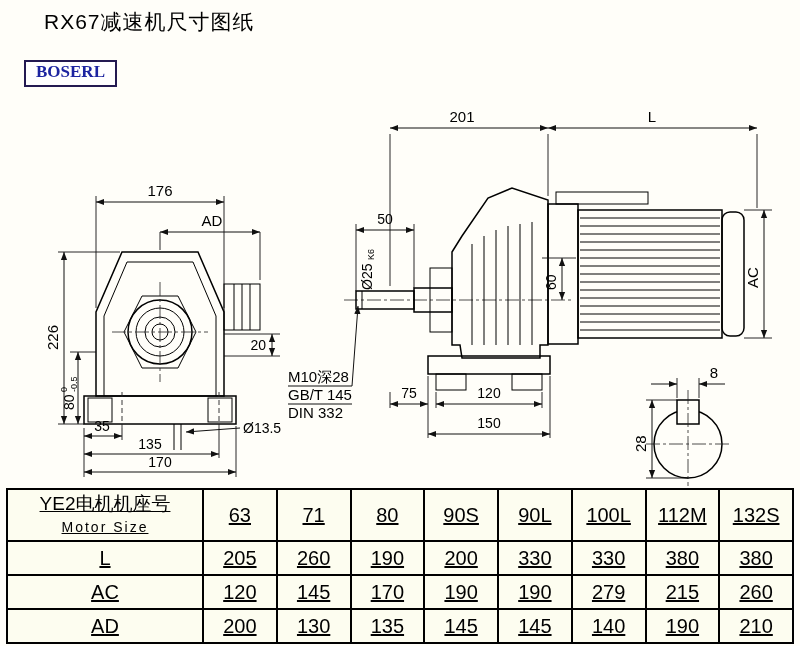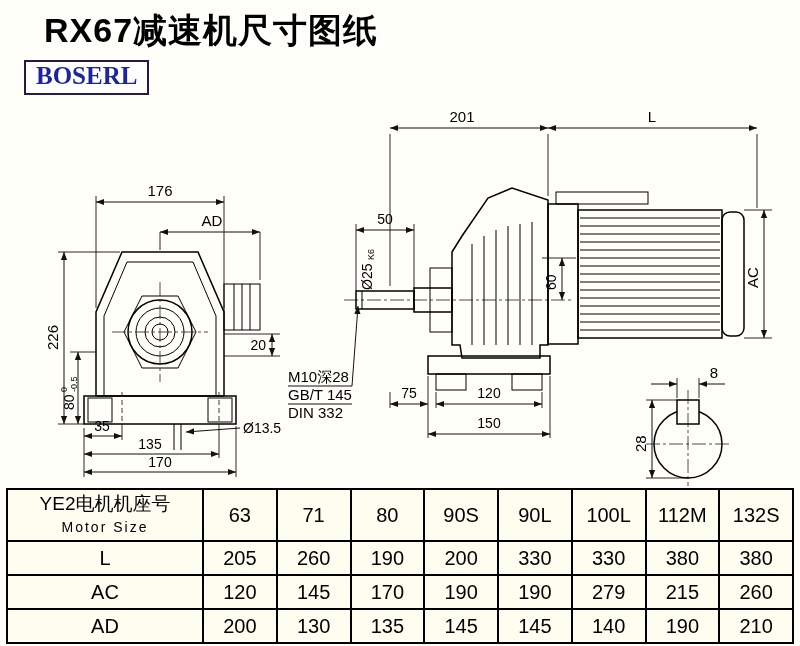--- a/index.html
+++ b/index.html
@@ -1,33 +1,33 @@
 <!DOCTYPE html>
 <html><head>
 <meta charset="utf-8">
 <style>
   html,body{margin:0;padding:0;}
   body{width:800px;height:646px;background:#fffef9;font-family:"Liberation Sans","DejaVu Sans",sans-serif;color:#000;}
   #stage{position:relative;width:800px;height:646px;overflow:hidden;}
-  #page-title{position:absolute;left:44px;top:8px;font-size:34px;font-weight:bold;letter-spacing:1px;z-index:3;}
+  #page-title{position:absolute;left:44px;top:8px;font-size:21px;font-weight:normal;letter-spacing:1px;z-index:3;}
   #logo-box{position:absolute;left:24px;top:60px;border:2px solid #241a52;background:#fff;padding:0px 10px 3px 10px;
-    font-family:"Liberation Serif","DejaVu Serif",serif;font-weight:bold;font-size:25px;color:#1c24a0;z-index:3;}
+    font-family:"Liberation Serif","DejaVu Serif",serif;font-weight:bold;font-size:17px;color:#1c24a0;z-index:3;}
   #drawing-svg{position:absolute;left:0;top:0;z-index:1;}
   svg text{fill:#000;font-family:"Liberation Sans","DejaVu Sans",sans-serif;}
   .ol{stroke:#000;stroke-width:1.5;fill:none;}
   .ol2{stroke:#000;stroke-width:1;fill:none;}
   .dl{stroke:#111;stroke-width:1;fill:none;}
   .ext{stroke:#111;stroke-width:0.9;fill:none;}
   .cl{stroke:#222;stroke-width:0.8;fill:none;stroke-dasharray:14 3 3 3;}
   .hid{stroke:#222;stroke-width:0.9;fill:none;stroke-dasharray:5 3;}
   .dimtxt{font-size:14px;}
   .dimtxt-lg{font-size:15px;}
   .dimtxt-sm{font-size:9px;}
   .note{font-size:15px;}
-  table#dim-table{position:absolute;left:6px;top:488px;width:788px;border-collapse:collapse;table-layout:fixed;background:#fdfdf0;z-index:2;}
+  table#dim-table{position:absolute;left:6px;top:488px;width:788px;border-collapse:collapse;table-layout:fixed;background:#fdfdf0;z-index:2;text-decoration:underline;}
   #dim-table td{border:2px solid #000;text-align:center;vertical-align:middle;font-size:20px;padding:0;}
   .hdr-row{height:52px;}
   .row-h{height:34px;}
   .hdr-cn{font-size:19px;line-height:25px;}
   .hdr-en{font-size:14px;line-height:23px;letter-spacing:2px;}
 </style>
 </head>
 <body>
 
 <div id="stage">

